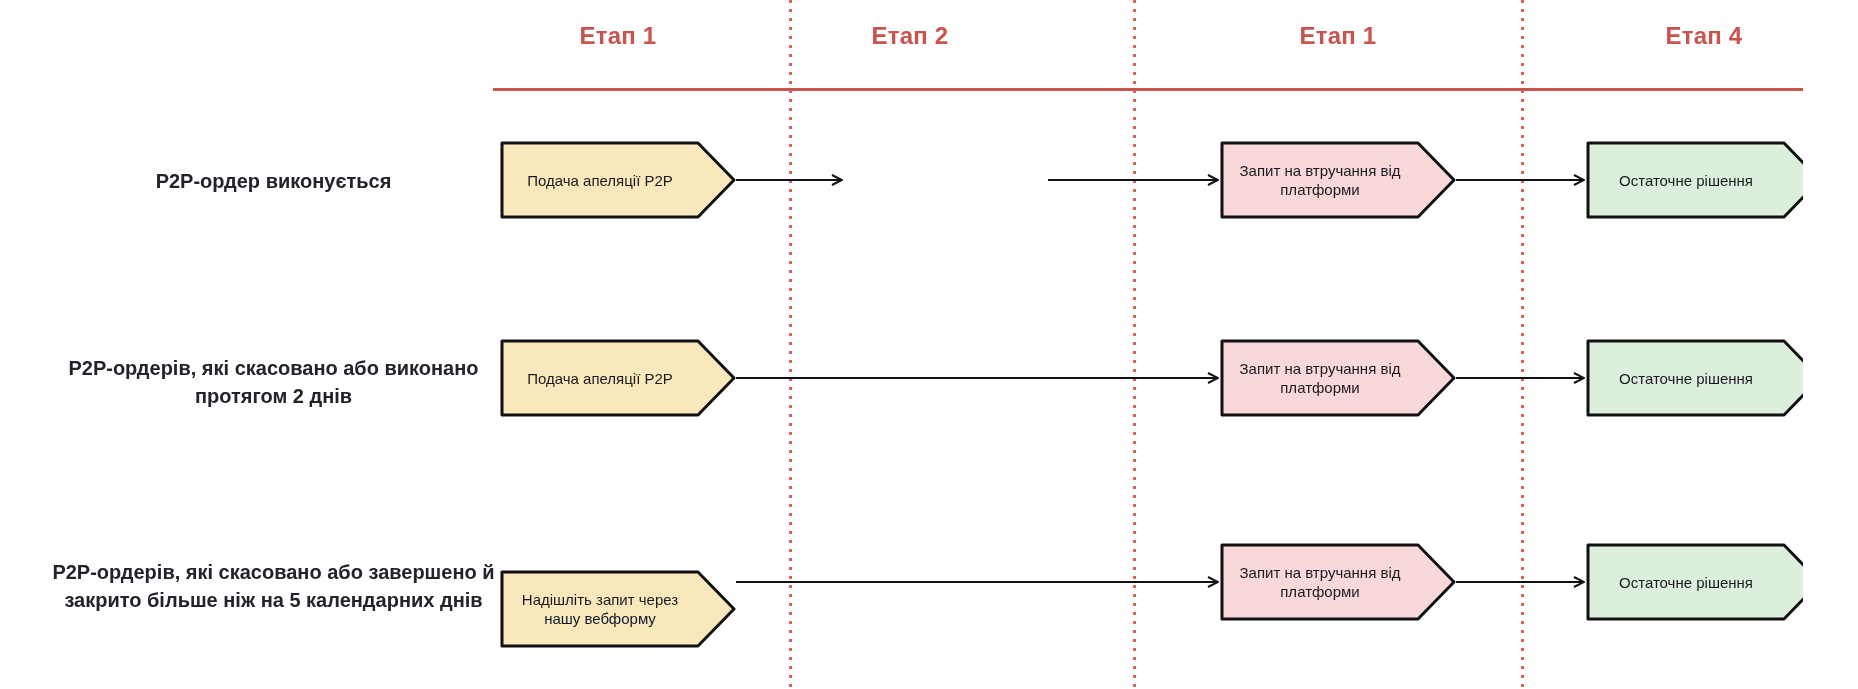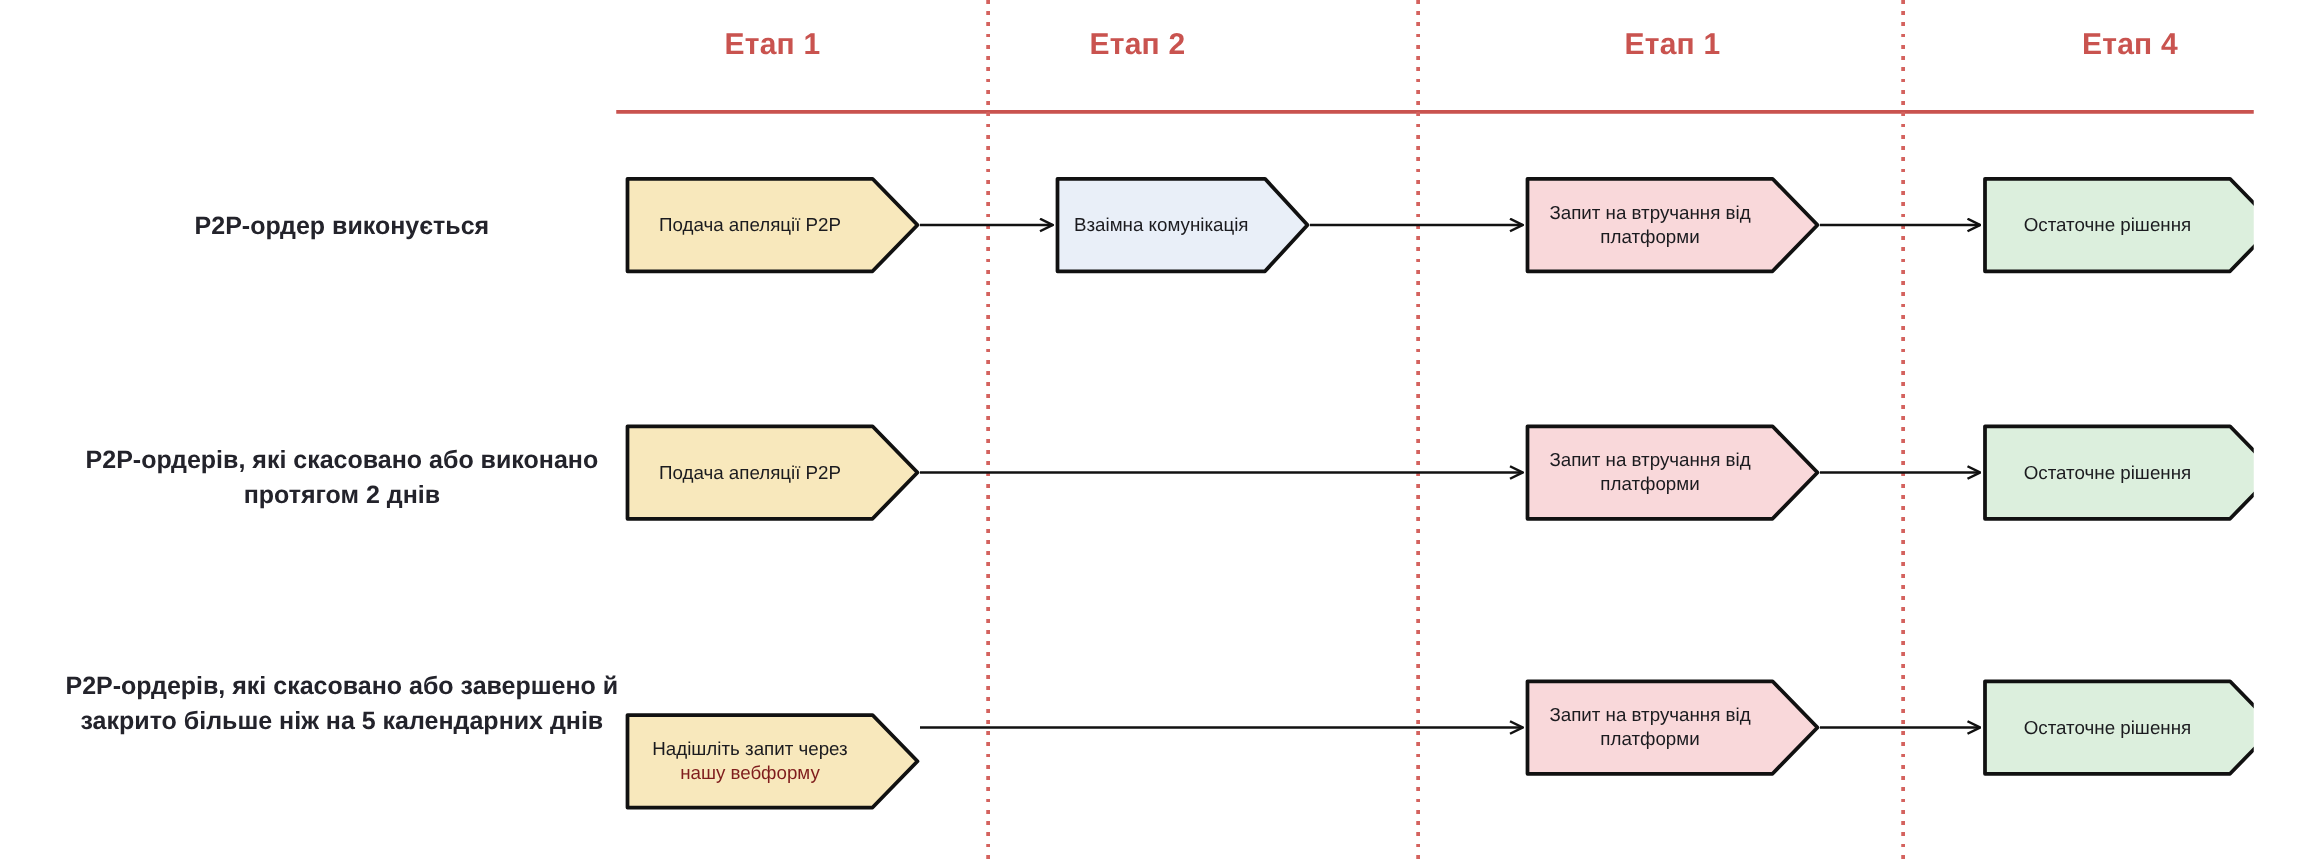--- a/index.html
+++ b/index.html
@@ -42,21 +42,21 @@
   .fill-pink{fill:#f9d8da;}
   .fill-green{fill:#dcefdd;}
   .step-text{
     position:absolute;left:0;top:0;height:74px;
     display:flex;flex-direction:column;justify-content:center;
     text-align:center;
     font-size:15px;line-height:19px;color:#1b1b1f;
   }
   .w-std .step-text{width:196px;}
   .w-blue .step-text{width:166px;}
-  .link{color:#7f1d1d;cursor:pointer;}
+  .link{color:#0f172a;cursor:pointer;}
   
   .arrows{position:absolute;left:0;top:0;}
   .arrows line{stroke:#111111;stroke-width:2;}
 </style>
 </head>
 <body>
 
 <div class="canvas">
 
   <div class="stage-title" style="left:493px">Етап 1</div>
@@ -70,21 +70,21 @@
   <div class="stage-separator" style="left:1133px"></div>
   <div class="stage-separator" style="left:1521px"></div>
 
   <div class="row-label" style="top:167px">
     <div>P2P-ордер виконується</div>
   </div>
   <div class="row-label" style="top:354px">
     <div>P2P-ордерів, які скасовано або виконано</div>
     <div>протягом 2 днів</div>
   </div>
-  <div class="row-label" style="top:535px">
+  <div class="row-label" style="top:558px">
     <div>P2P-ордерів, які скасовано або завершено й</div>
     <div>закрито більше ніж на 5 календарних днів</div>
   </div>
 
   <svg class="arrows" width="1858" height="689">
     <defs>
       <marker id="ah" viewBox="0 0 12 12" markerWidth="12" markerHeight="12" refX="11" refY="6" orient="auto" markerUnits="userSpaceOnUse">
         <path d="M1,1 L11,6 L1,11" fill="none" stroke="#111111" stroke-width="2"></path>
       </marker>
     </defs>
@@ -99,28 +99,20 @@
 
   <div class="step w-std" style="left:502px;top:143px;width:232px">
     <svg width="232" height="74">
       <polygon class="shape fill-yellow" points="0,0 196,0 232,37 196,74 0,74"></polygon>
     </svg>
     <div class="step-text">
       <span>Подача апеляції P2P</span>
     </div>
   </div>
 
-  <div class="step w-blue" style="left:846px;top:143px;width:200px">
-    <svg width="200" height="74">
-      <polygon class="shape fill-blue" points="0,0 166,0 200,37 166,74 0,74"></polygon>
-    </svg>
-    <div class="step-text">
-      <span>Взаімна комунікація</span>
-    </div>
-  </div>
 
   <div class="step w-std" style="left:1222px;top:143px;width:232px">
     <svg width="232" height="74">
       <polygon class="shape fill-pink" points="0,0 196,0 232,37 196,74 0,74"></polygon>
     </svg>
     <div class="step-text">
       <span>Запит на втручання від</span>
       <span>платформи</span>
     </div>
   </div>

